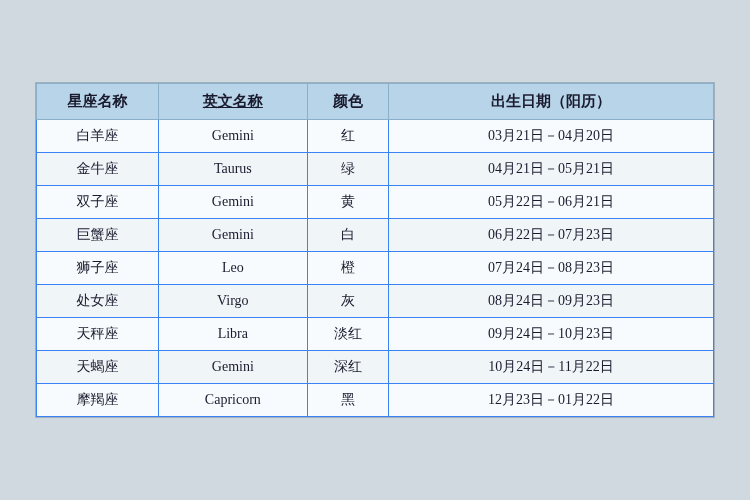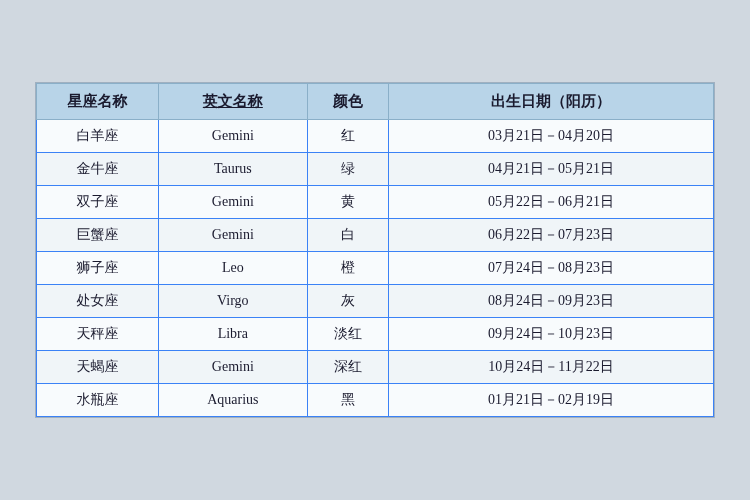--- a/index.html
+++ b/index.html
@@ -113,20 +113,20 @@
           <td>淡红</td>
           <td>09月24日－10月23日</td>
         </tr>
         <tr>
           <td>天蝎座</td>
           <td>Gemini</td>
           <td>深红</td>
           <td>10月24日－11月22日</td>
         </tr>
         <tr>
-          <td>水瓶座</td>
-          <td>Aquarius</td>
+          <td>摩羯座</td>
+          <td>Capricorn</td>
           <td>黑</td>
-          <td>01月21日－02月19日</td>
+          <td>12月23日－01月22日</td>
         </tr>
       </tbody>
   </table>
 </div>
 
 </body></html>

